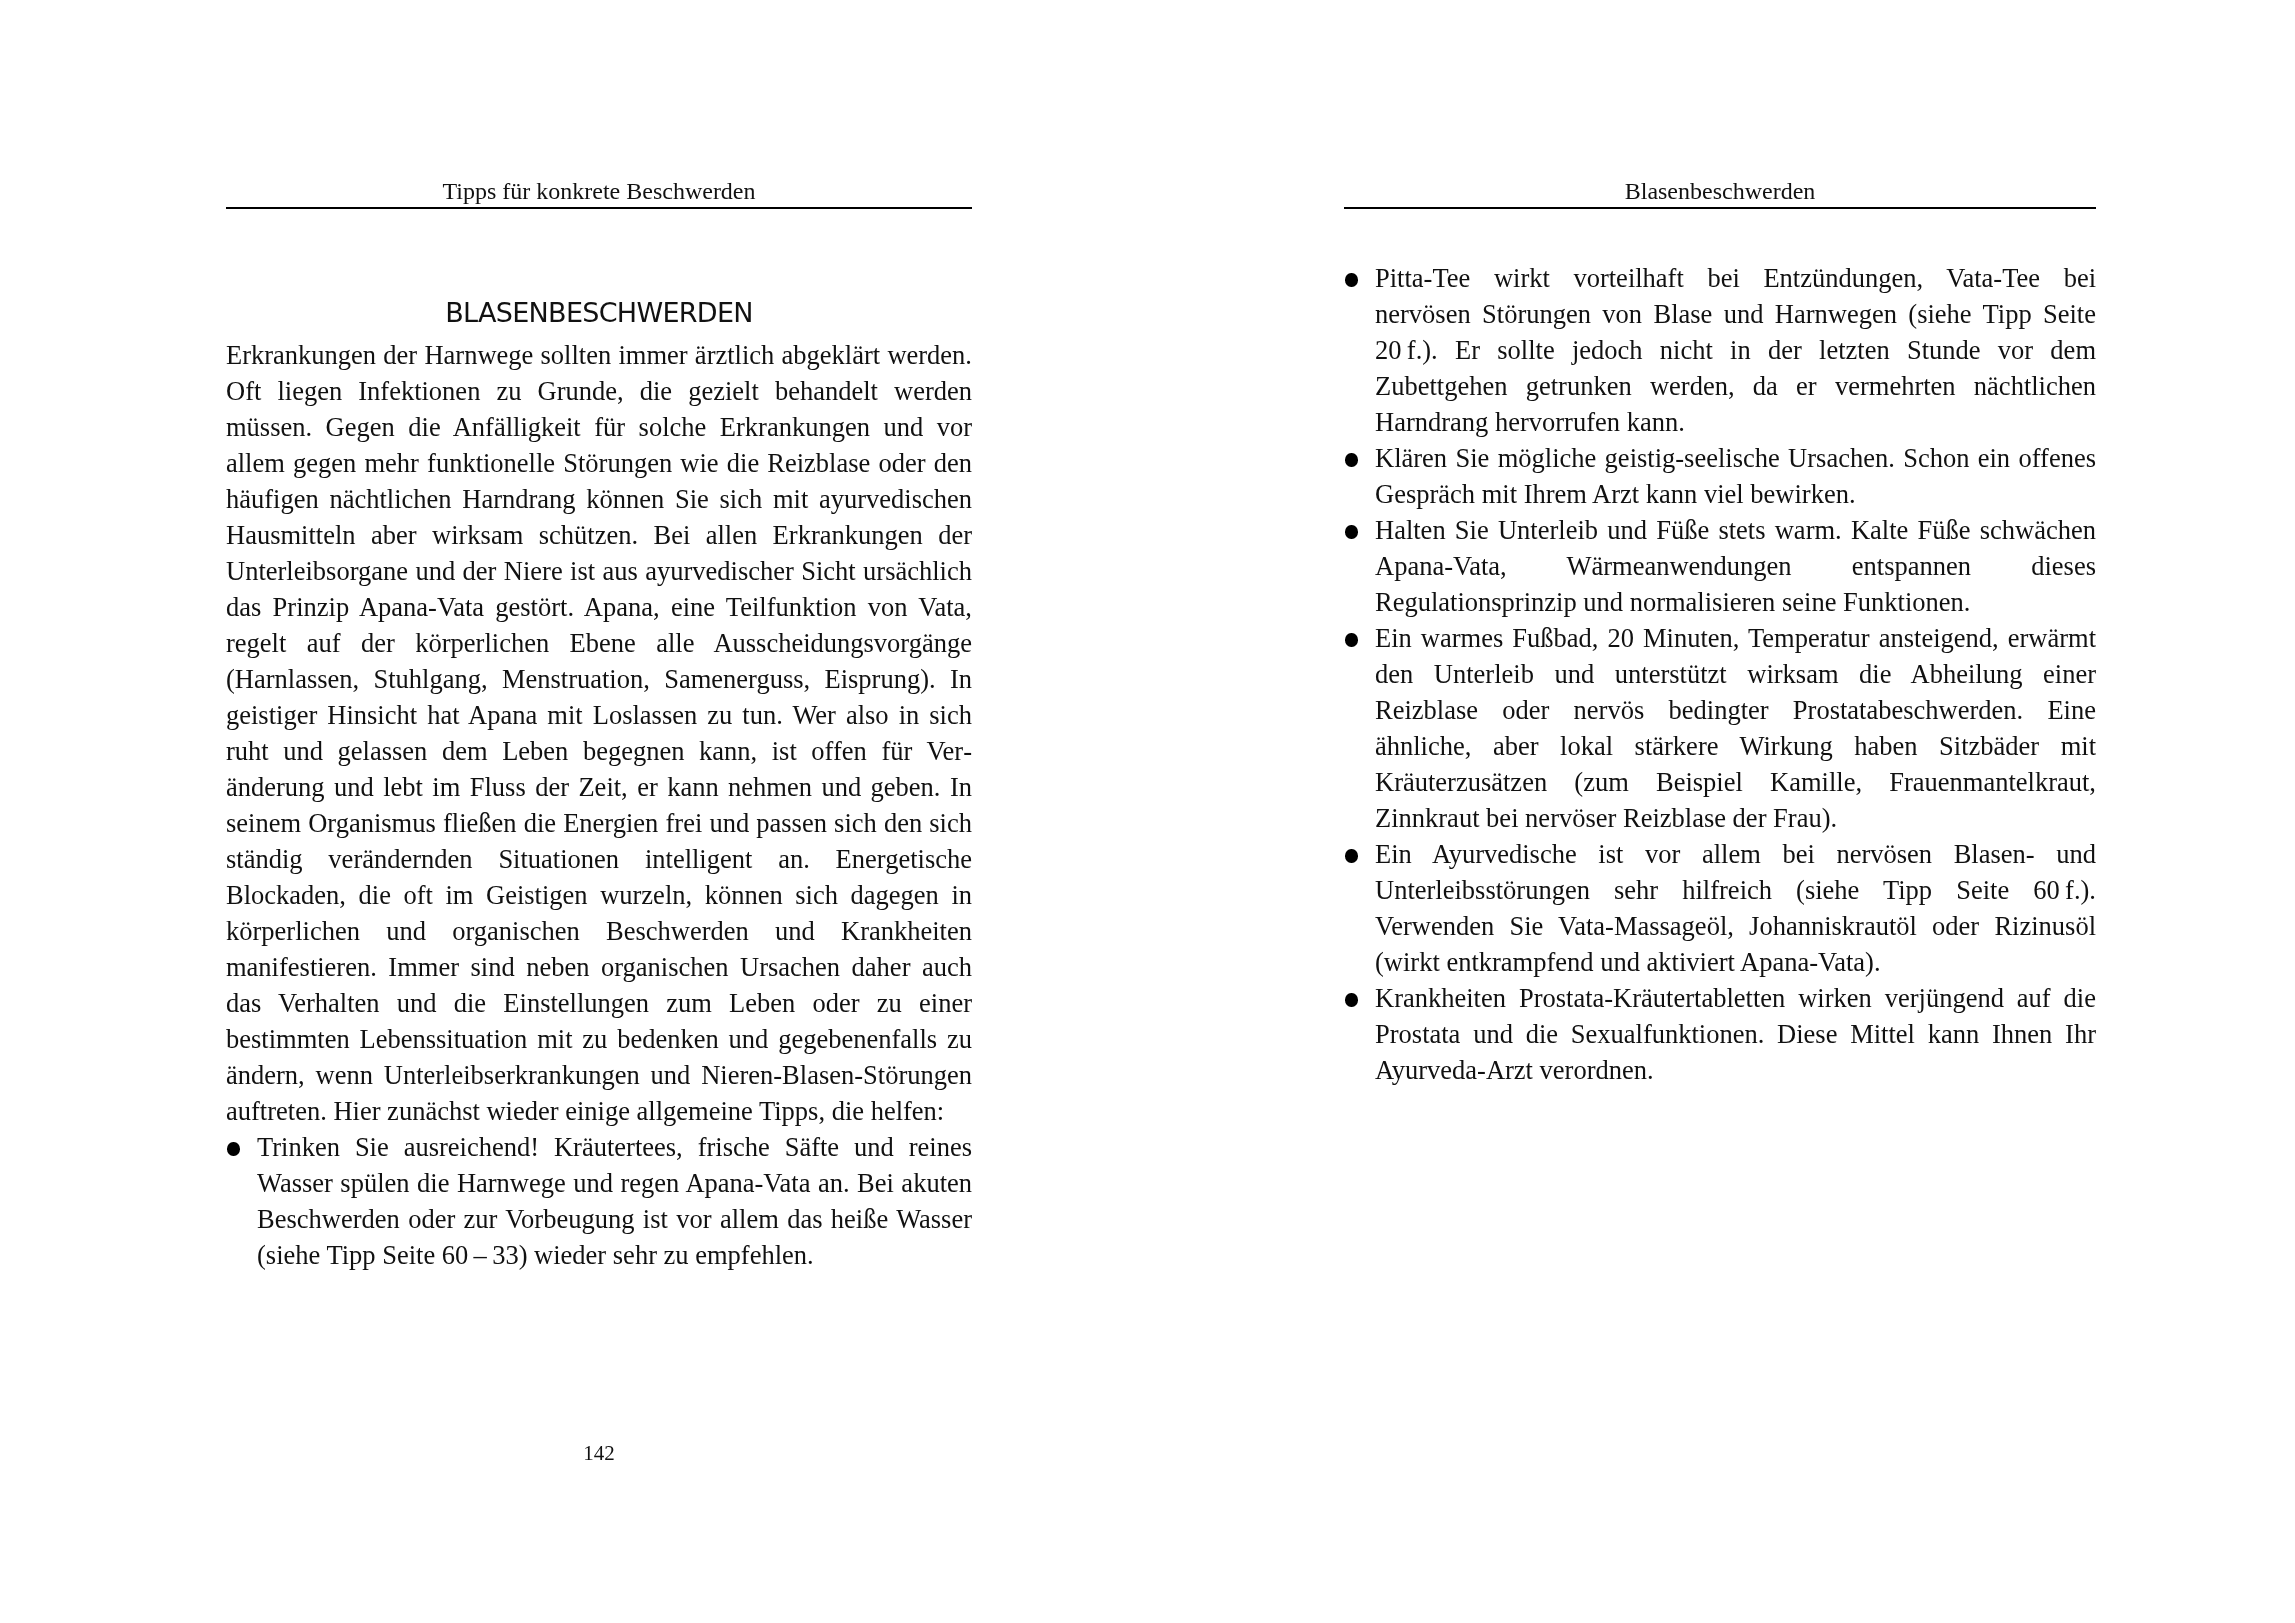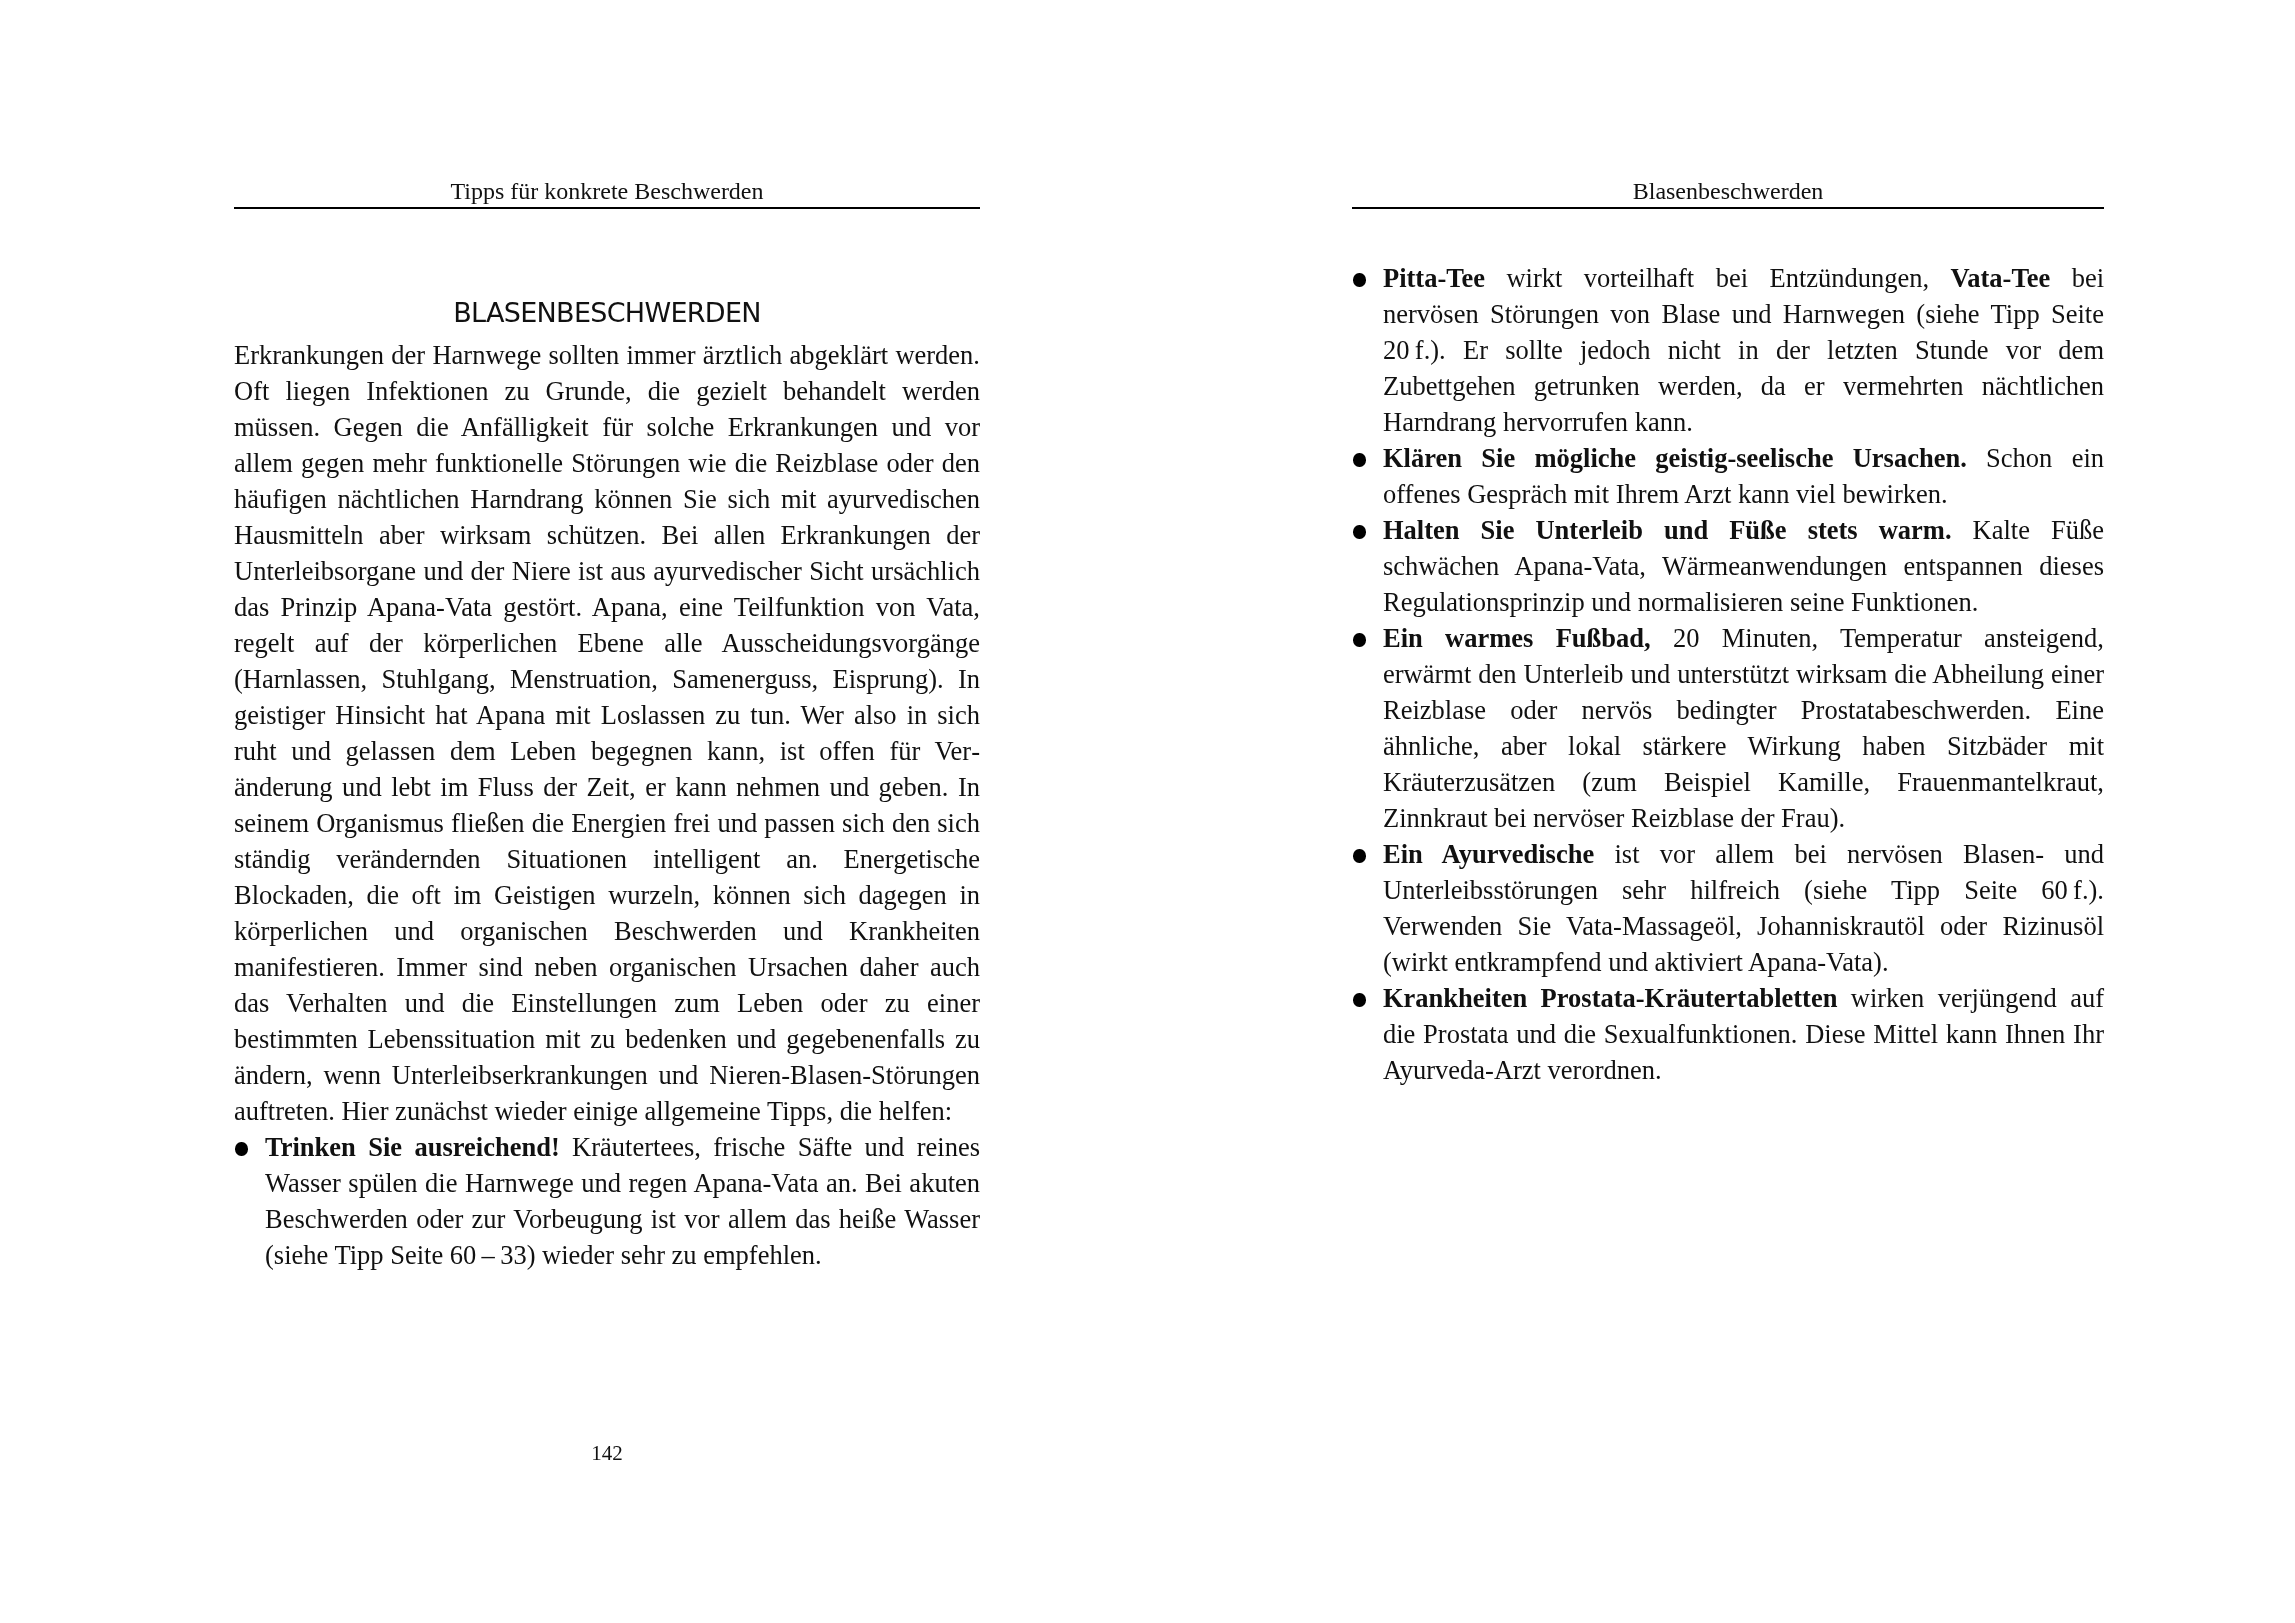--- a/index.html
+++ b/index.html
@@ -1,21 +1,21 @@
 <!DOCTYPE html>
 <html style="font-size:10.5px"><head>
 <meta charset="utf-8">
 <style>
   html, body { margin: 0; padding: 0; background: #ffffff; }
   body {
     width: 2295px; height: 1623px; position: relative; overflow: hidden;
     font-family: "Liberation Serif", "DejaVu Serif", serif;
     color: #111111;
   }
-  .page { position: absolute; top: 0; height: 1565px; margin-left: 8px; }
+  .page { position: absolute; top: 0; height: 1565px; }
   .page-left  { left: 226px;  width: 746px; }
   .page-right { left: 1344px; width: 752px; }
 
   .running-header {
     position: absolute; top: 177px; left: 0; right: 0;
     text-align: center; font-size: 24px; line-height: 29px;
   }
   .header-rule {
     position: absolute; top: 207px; left: 0; right: 0;
     height: 0; border-top: 2.6px solid #000;
@@ -35,21 +35,21 @@
   .paragraph { margin: 0; }
   .tip-list { list-style: none; margin: 0; padding: 0; }
   .tip {
     position: relative; padding-left: 31px; margin: 0;
     text-align: justify;
   }
   .tip-bullet {
     position: absolute; left: 1.3px; top: 13px;
     width: 12.4px; height: 13.7px; border-radius: 50%; background: #000;
   }
-  .b { font-weight: bold; }
+  .b { font-weight: normal; }
   .i { }
   .page-number {
     position: absolute; top: 1439px; left: 0; right: 0;
     text-align: center; font-size: 21px; line-height: 29px;
   }
 </style>
 </head>
 <body>
 
 <section class="page page-left">

